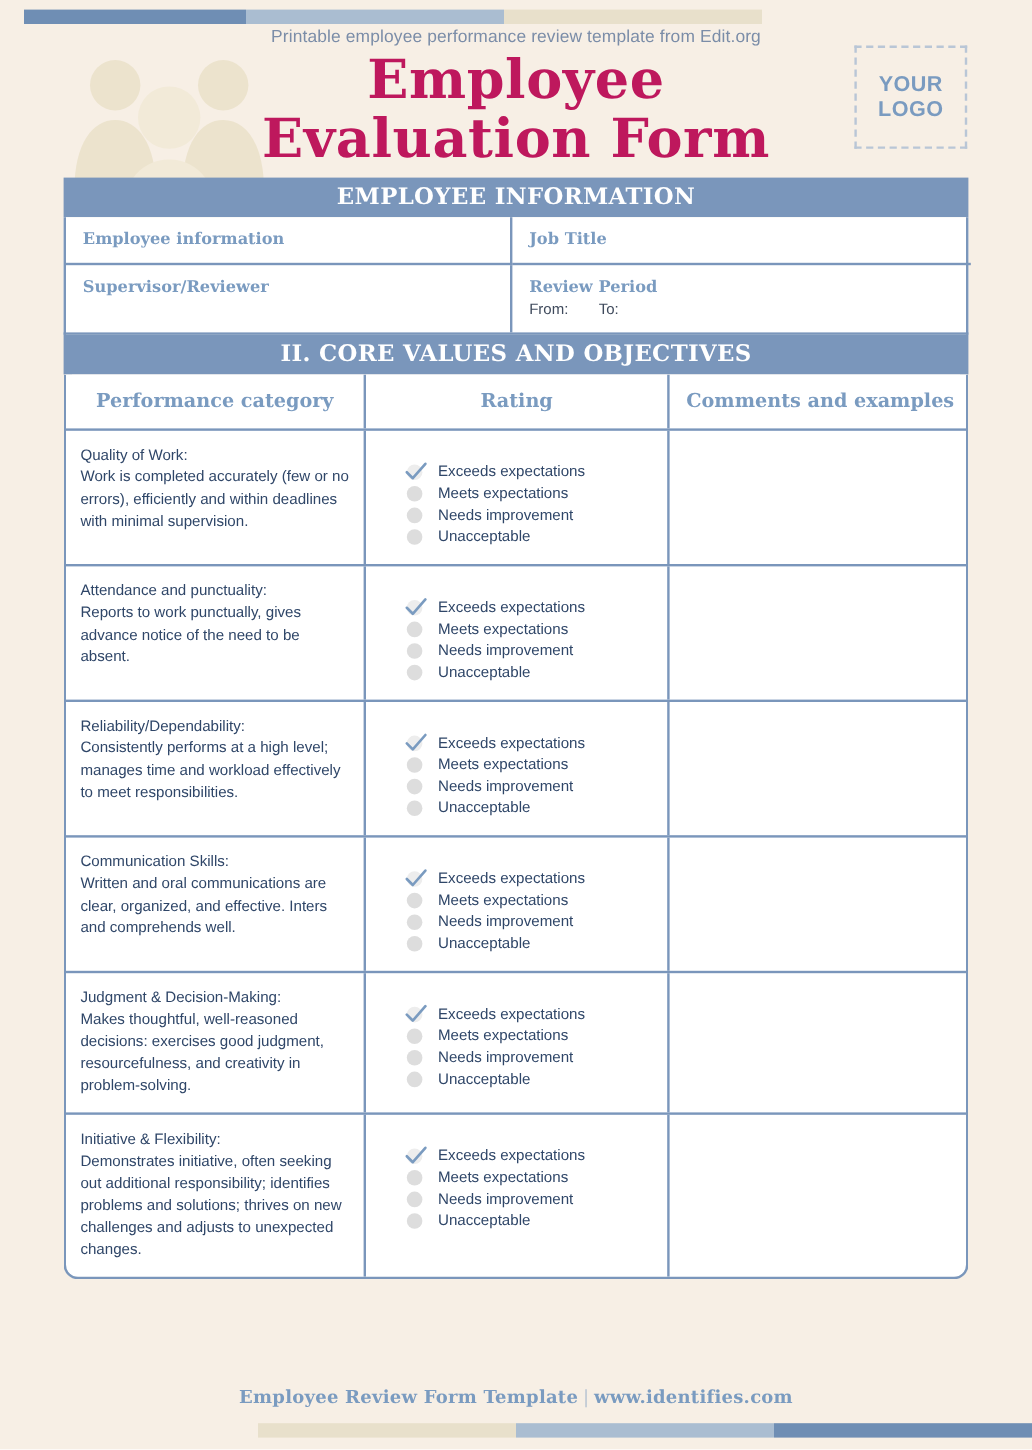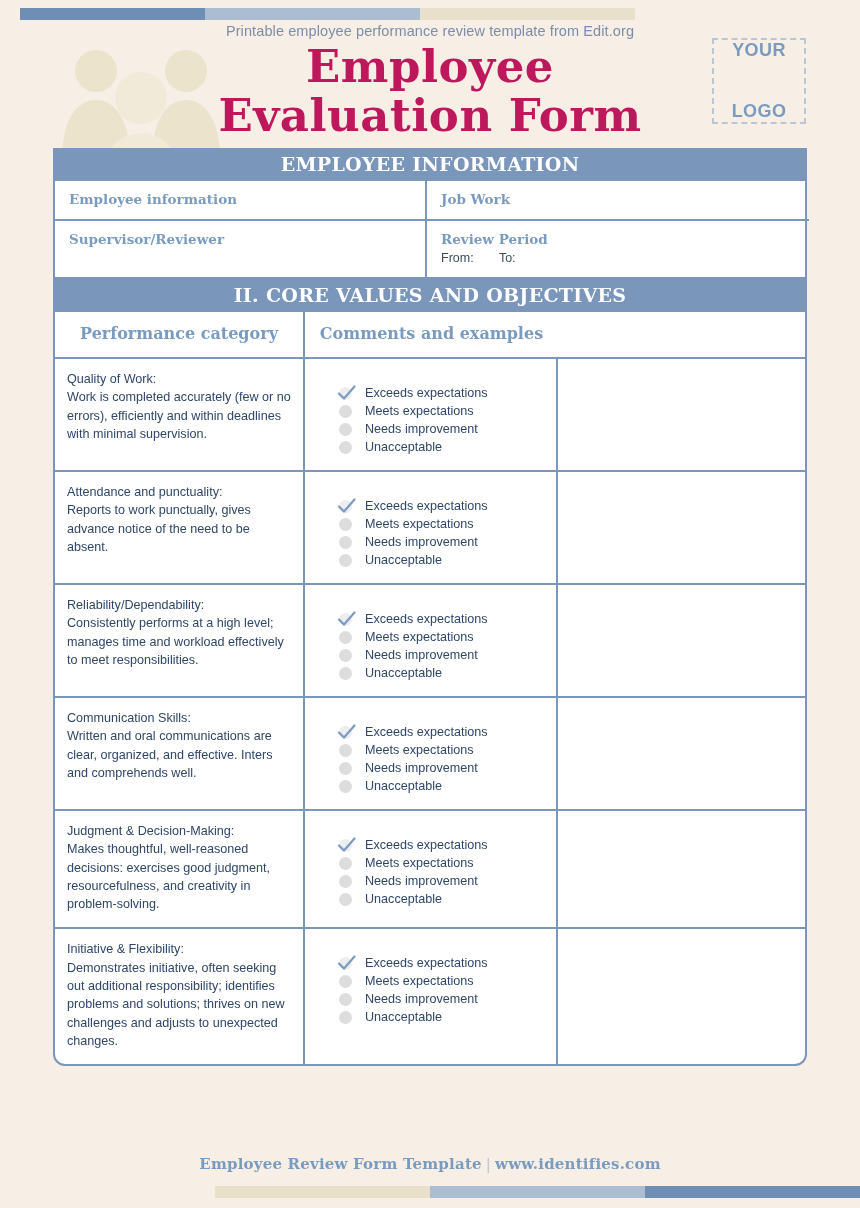--- a/index.html
+++ b/index.html
@@ -69,21 +69,21 @@
   .logo-box {
     position: absolute;
     right: 54px;
     top: 38px;
     width: 90px;
     height: 82px;
     border: 2px dashed #b9c6d6;
     display: flex;
     flex-direction: column;
     align-items: center;
-    justify-content: space-between;
+    justify-content: center;
     line-height: 21px;
   }
   .logo-box span {
     font-size: 18px;
     font-weight: bold;
     color: #7a9bc0;
     letter-spacing: .4px;
   }
 
   
@@ -267,39 +267,40 @@
 
   <div class="form-wrap">
 
     <div class="section-band">EMPLOYEE INFORMATION</div>
 
     <div class="info-grid">
       <div class="info-cell">
         <div class="info-label">Employee information</div>
       </div>
       <div class="info-cell">
-        <div class="info-label">Job Work</div>
+        <div class="info-label">Job Title</div>
       </div>
       <div class="info-cell r2">
         <div class="info-label">Supervisor/Reviewer</div>
       </div>
       <div class="info-cell r2">
         <div class="info-label">Review Period</div>
         <div class="subfields">
           <span class="sf">From:</span>
           <span class="sf">To:</span>
         </div>
       </div>
     </div>
 
     <div class="section-band">II. CORE VALUES AND OBJECTIVES</div>
 
     <div class="eval-table">
       <div class="eval-row">
         <div class="eval-col col-head">Performance category</div>
+        <div class="eval-col col-head">Rating</div>
         <div class="eval-col col-head">Comments and examples</div>
       </div>
       <div id="eval-rows">
           <div class="eval-row">
             <div class="eval-col row-body">
               <div class="cat-title">Quality of Work:</div>
               <div class="cat-desc">Work is completed accurately (few or no errors), efficiently and within deadlines with minimal supervision.</div>
             </div>
             <div class="eval-col row-body">
               <div class="rating-list">

